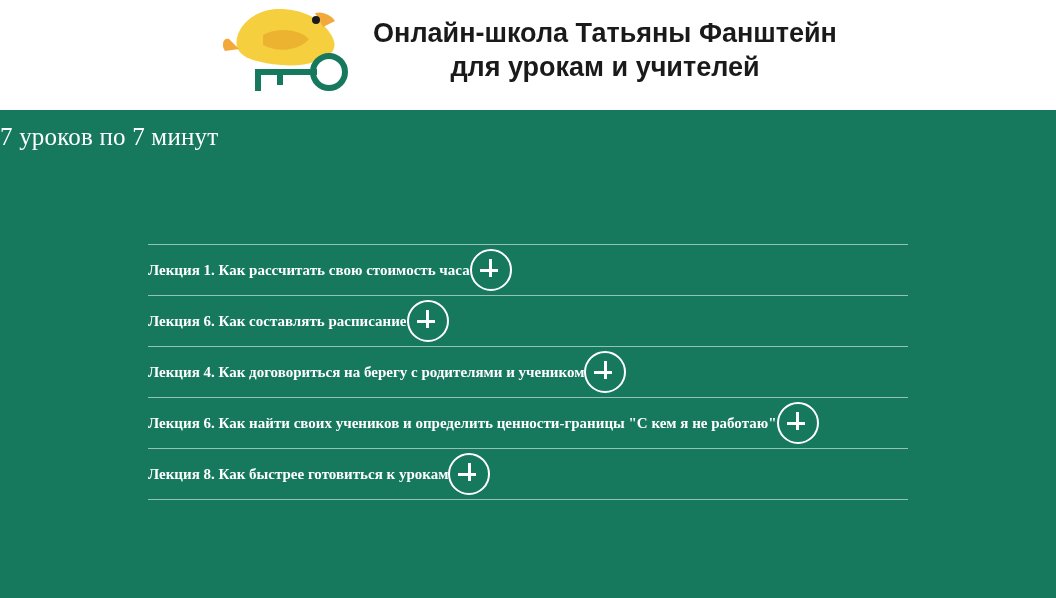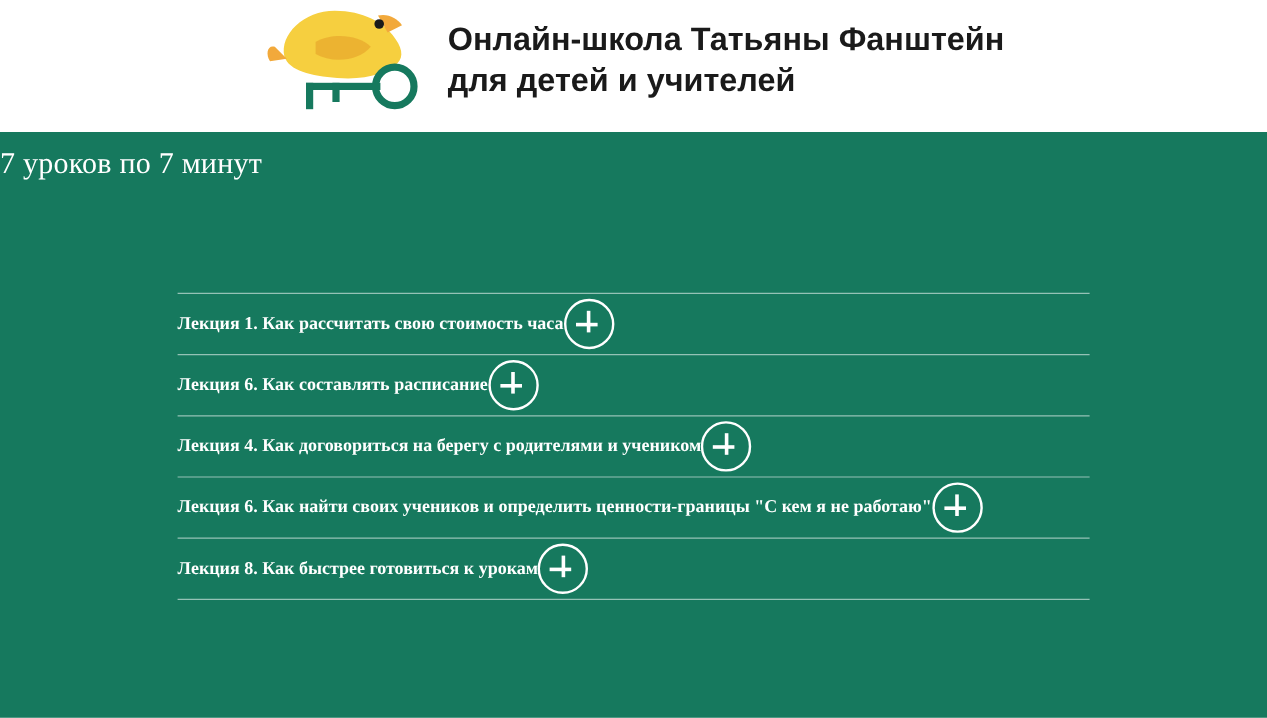--- a/index.html
+++ b/index.html
@@ -31,21 +31,21 @@
   }
   .bird-logo {
     width: 140px;
     height: 112px;
     position: relative;
     flex: 0 0 auto;
   }
   .brand-text {
     display: flex;
     flex-direction: column;
-    align-items: flex-start;
+    align-items: center;
     line-height: 1.25;
   }
   .brand-line1 {
     font-family: "Liberation Sans", sans-serif;
     font-weight: bold;
     font-size: 27px;
     color: #1a1a1a;
     white-space: nowrap;
   }
   .brand-line2 {
@@ -146,21 +146,21 @@
         <rect x="36" y="74" width="62" height="6" fill="#16795e"></rect>
 
         <circle cx="110" cy="77" r="16" fill="none" stroke="#16795e" stroke-width="6"></circle>
 
         <rect x="36" y="74" width="6" height="22" fill="#16795e"></rect>
         <rect x="58" y="74" width="6" height="16" fill="#16795e"></rect>
       </svg>
     </div>
     <div class="brand-text">
       <div class="brand-line1">Онлайн-школа Татьяны Фанштейн</div>
-      <div class="brand-line2">для детей и учителей</div>
+      <div class="brand-line2">для урокам и учителей</div>
     </div>
   </div>
 </div>
 
 <div class="green-panel">
   <div class="section-title">7 уроков по 7 минут</div>
 
   <div class="lectures">
 
     <div class="lecture-row">

